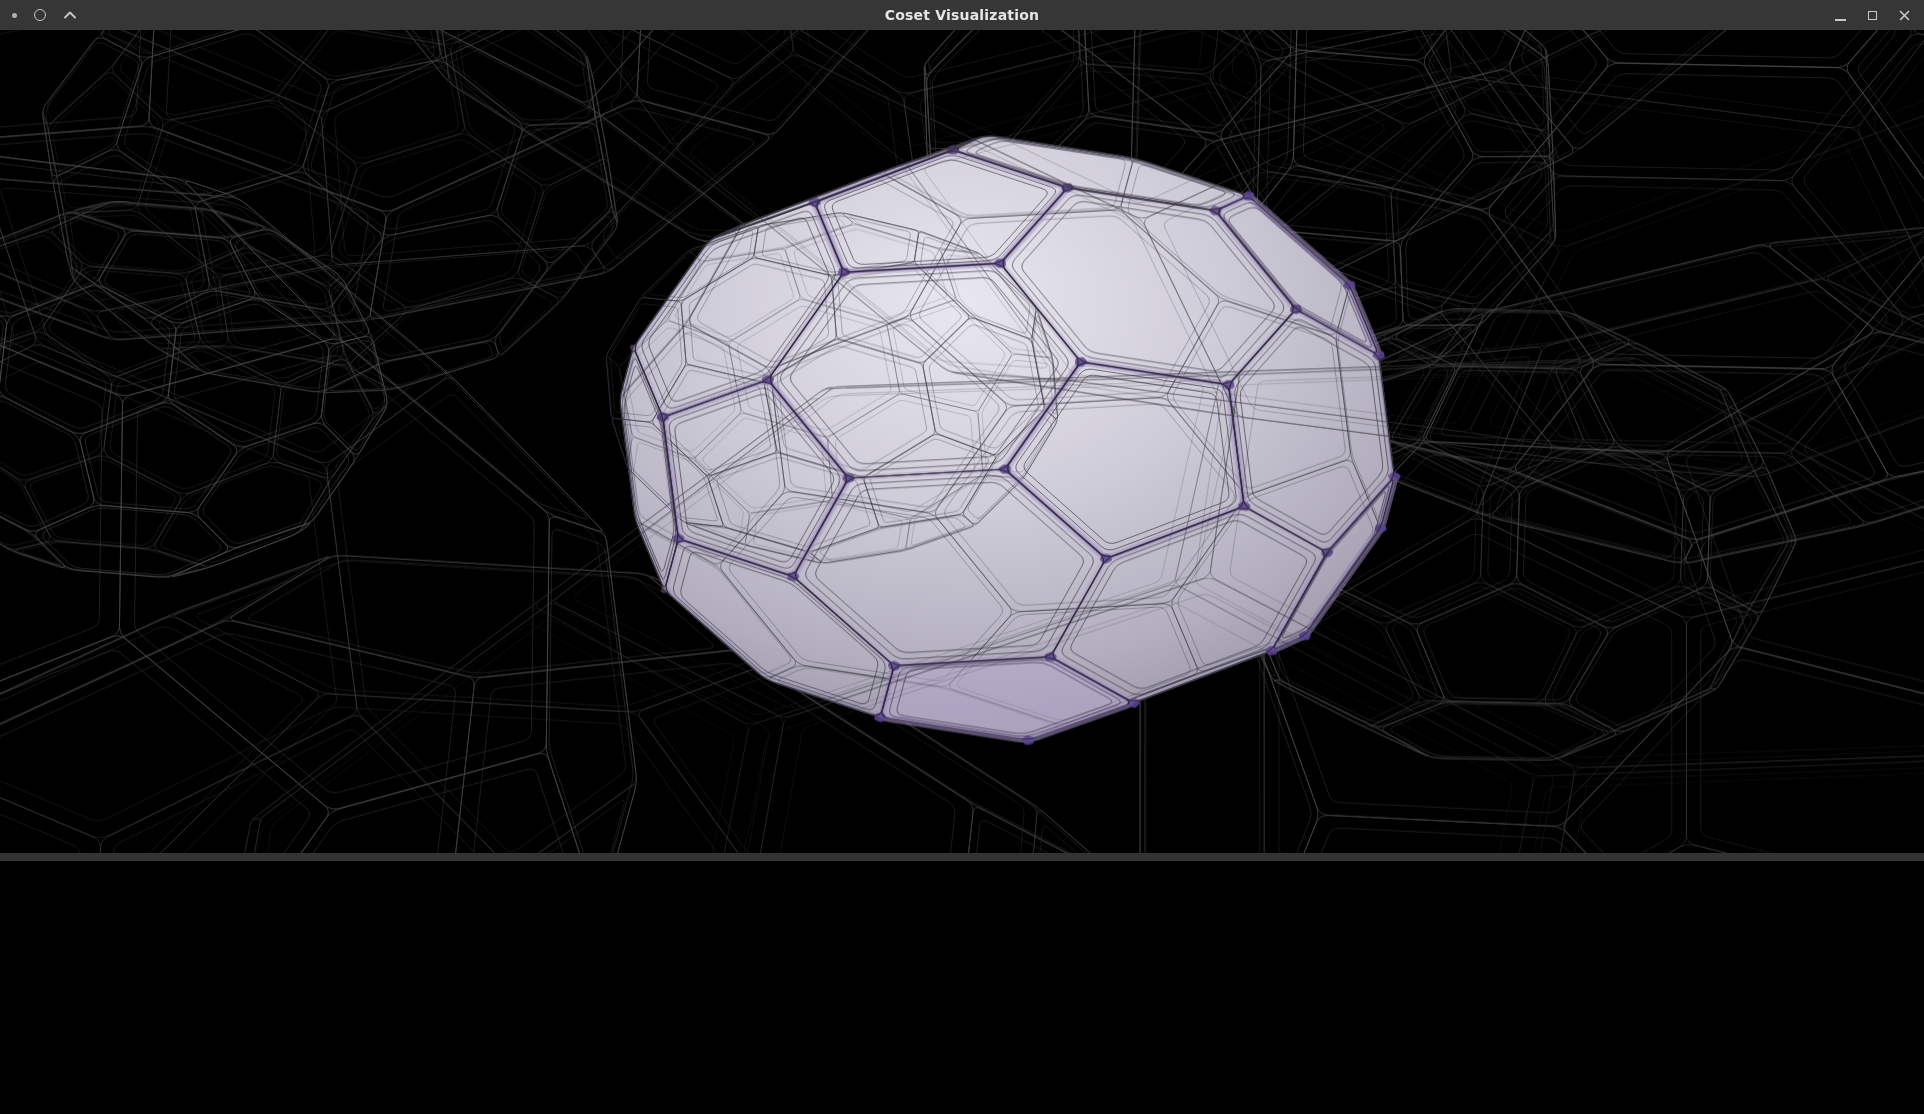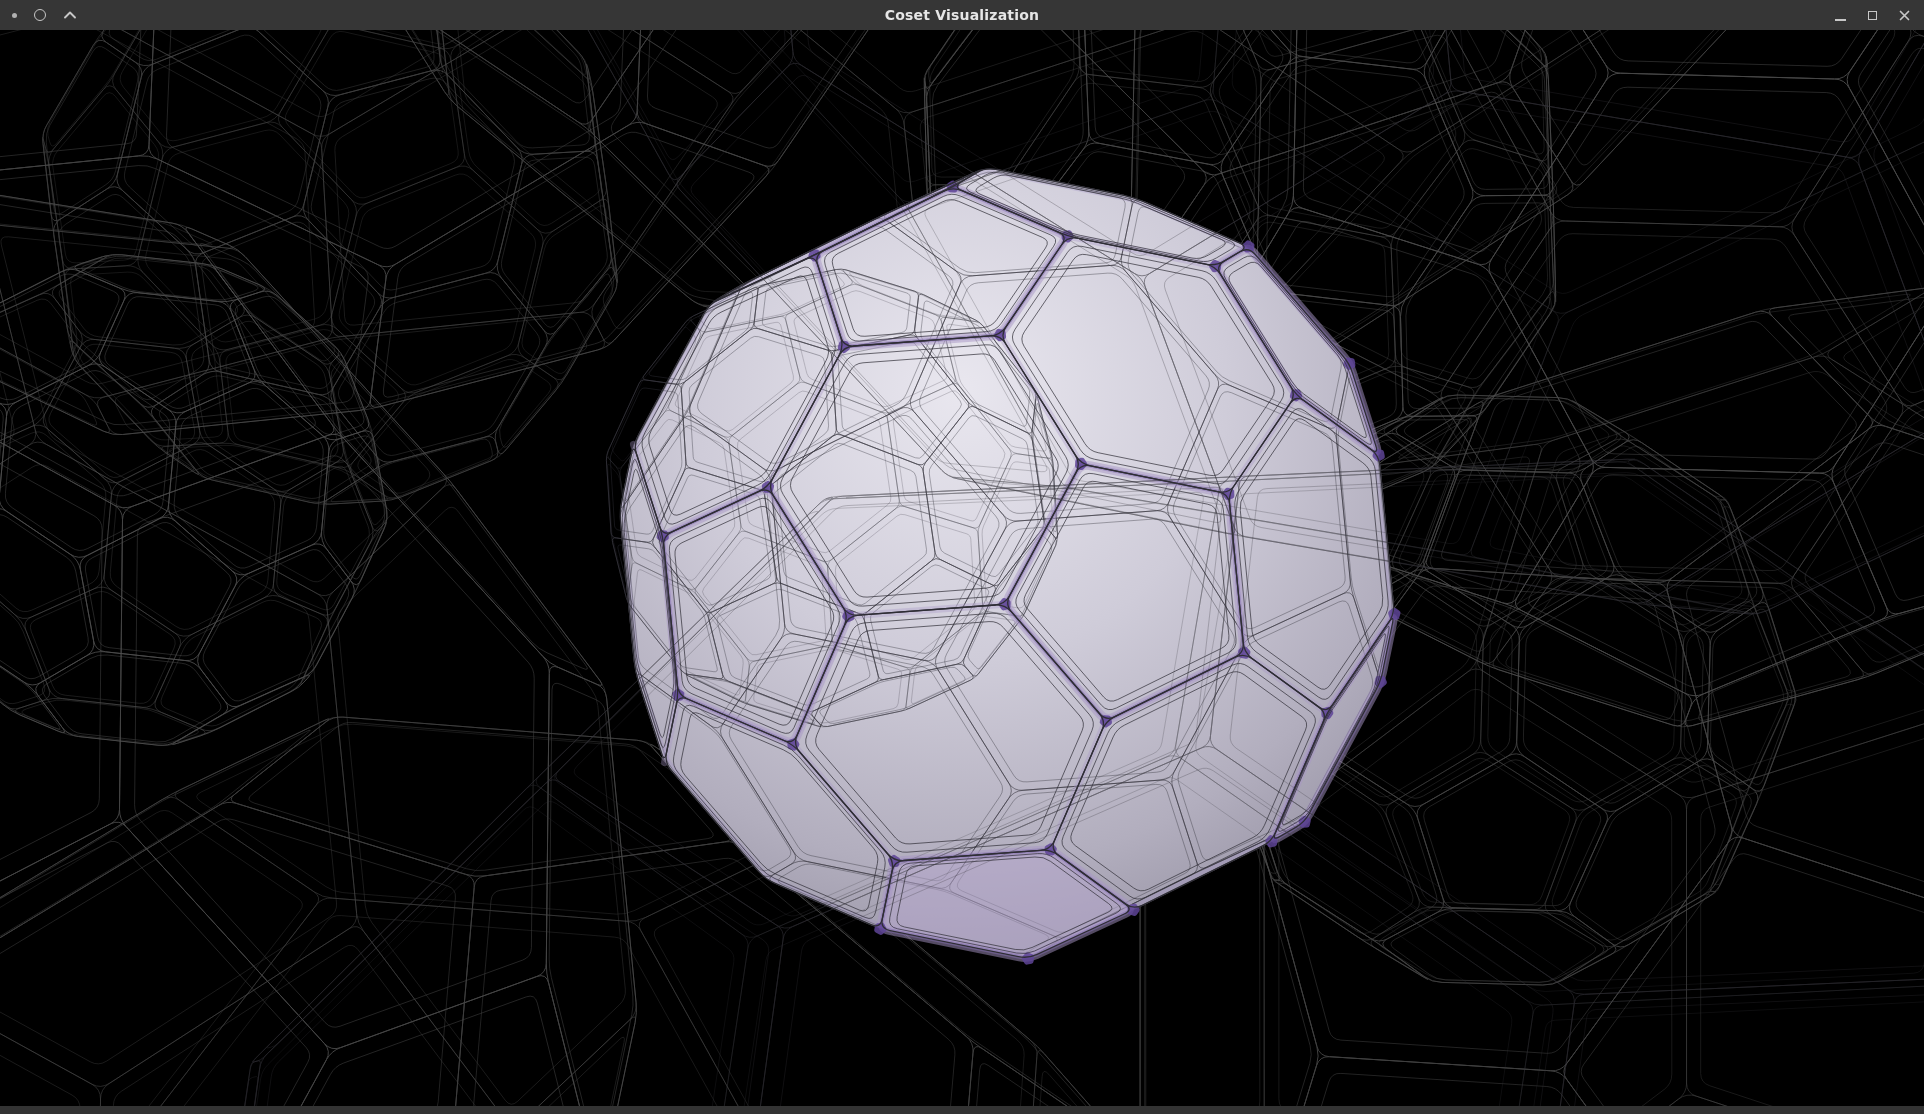--- a/index.html
+++ b/index.html
@@ -1,21 +1,21 @@
 <!DOCTYPE html>
 <html style="--titlebar_bg: #363636; --titlebar_text: #e6e6e6; --control_glyph: #c7c7c7; --canvas_bg: #000000; --frame_strip: #333333; --background_wire: #4a4a4a; --overlay_wire: #3a3940; --cell_wire: #2e2d35; --back_wire: #34333b; --shell_wire: #3b3a43; --sphere_light: #e9e7ef; --sphere_mid: #cfccd9; --sphere_mid2: #b2aebe; --sphere_dark: #8f8b9c; --sphere_rim: #9e8bc4; --highlight_band: #a795c6; --highlight_band_dark: #8470b0; --highlight_fill: #b4a6cc; --highlight_node: #5e4496;"><head>
 <meta charset="utf-8">
 <style>
   html,body{margin:0;padding:0;background:#000;}
   body{
     width:1924px;height:1114px;overflow:hidden;
     font-family:"DejaVu Sans", sans-serif;
     -webkit-font-smoothing:antialiased;
   }
-  .window{width:1924px;height:1114px;display:flex;flex-direction:column;background:#f97316;}
+  .window{width:1924px;height:861px;display:flex;flex-direction:column;background:#f97316;}
   
   .titlebar{
     height:30px;flex:0 0 30px;background:var(--titlebar_bg,#363636);
     position:relative;display:flex;align-items:center;justify-content:center;
     user-select:none;
   }
   .tb-left{position:absolute;left:12px;top:0;height:30px;display:flex;align-items:center;gap:17px;}
   .tb-dot{width:5px;height:5px;border-radius:50%;background:var(--control_glyph,#c7c7c7);opacity:.85;}
   .tb-ring{width:12px;height:12px;border:1.6px solid var(--control_glyph,#c7c7c7);border-radius:50%;box-sizing:border-box;}
   .tb-chev{width:14px;height:10px;display:block;}

